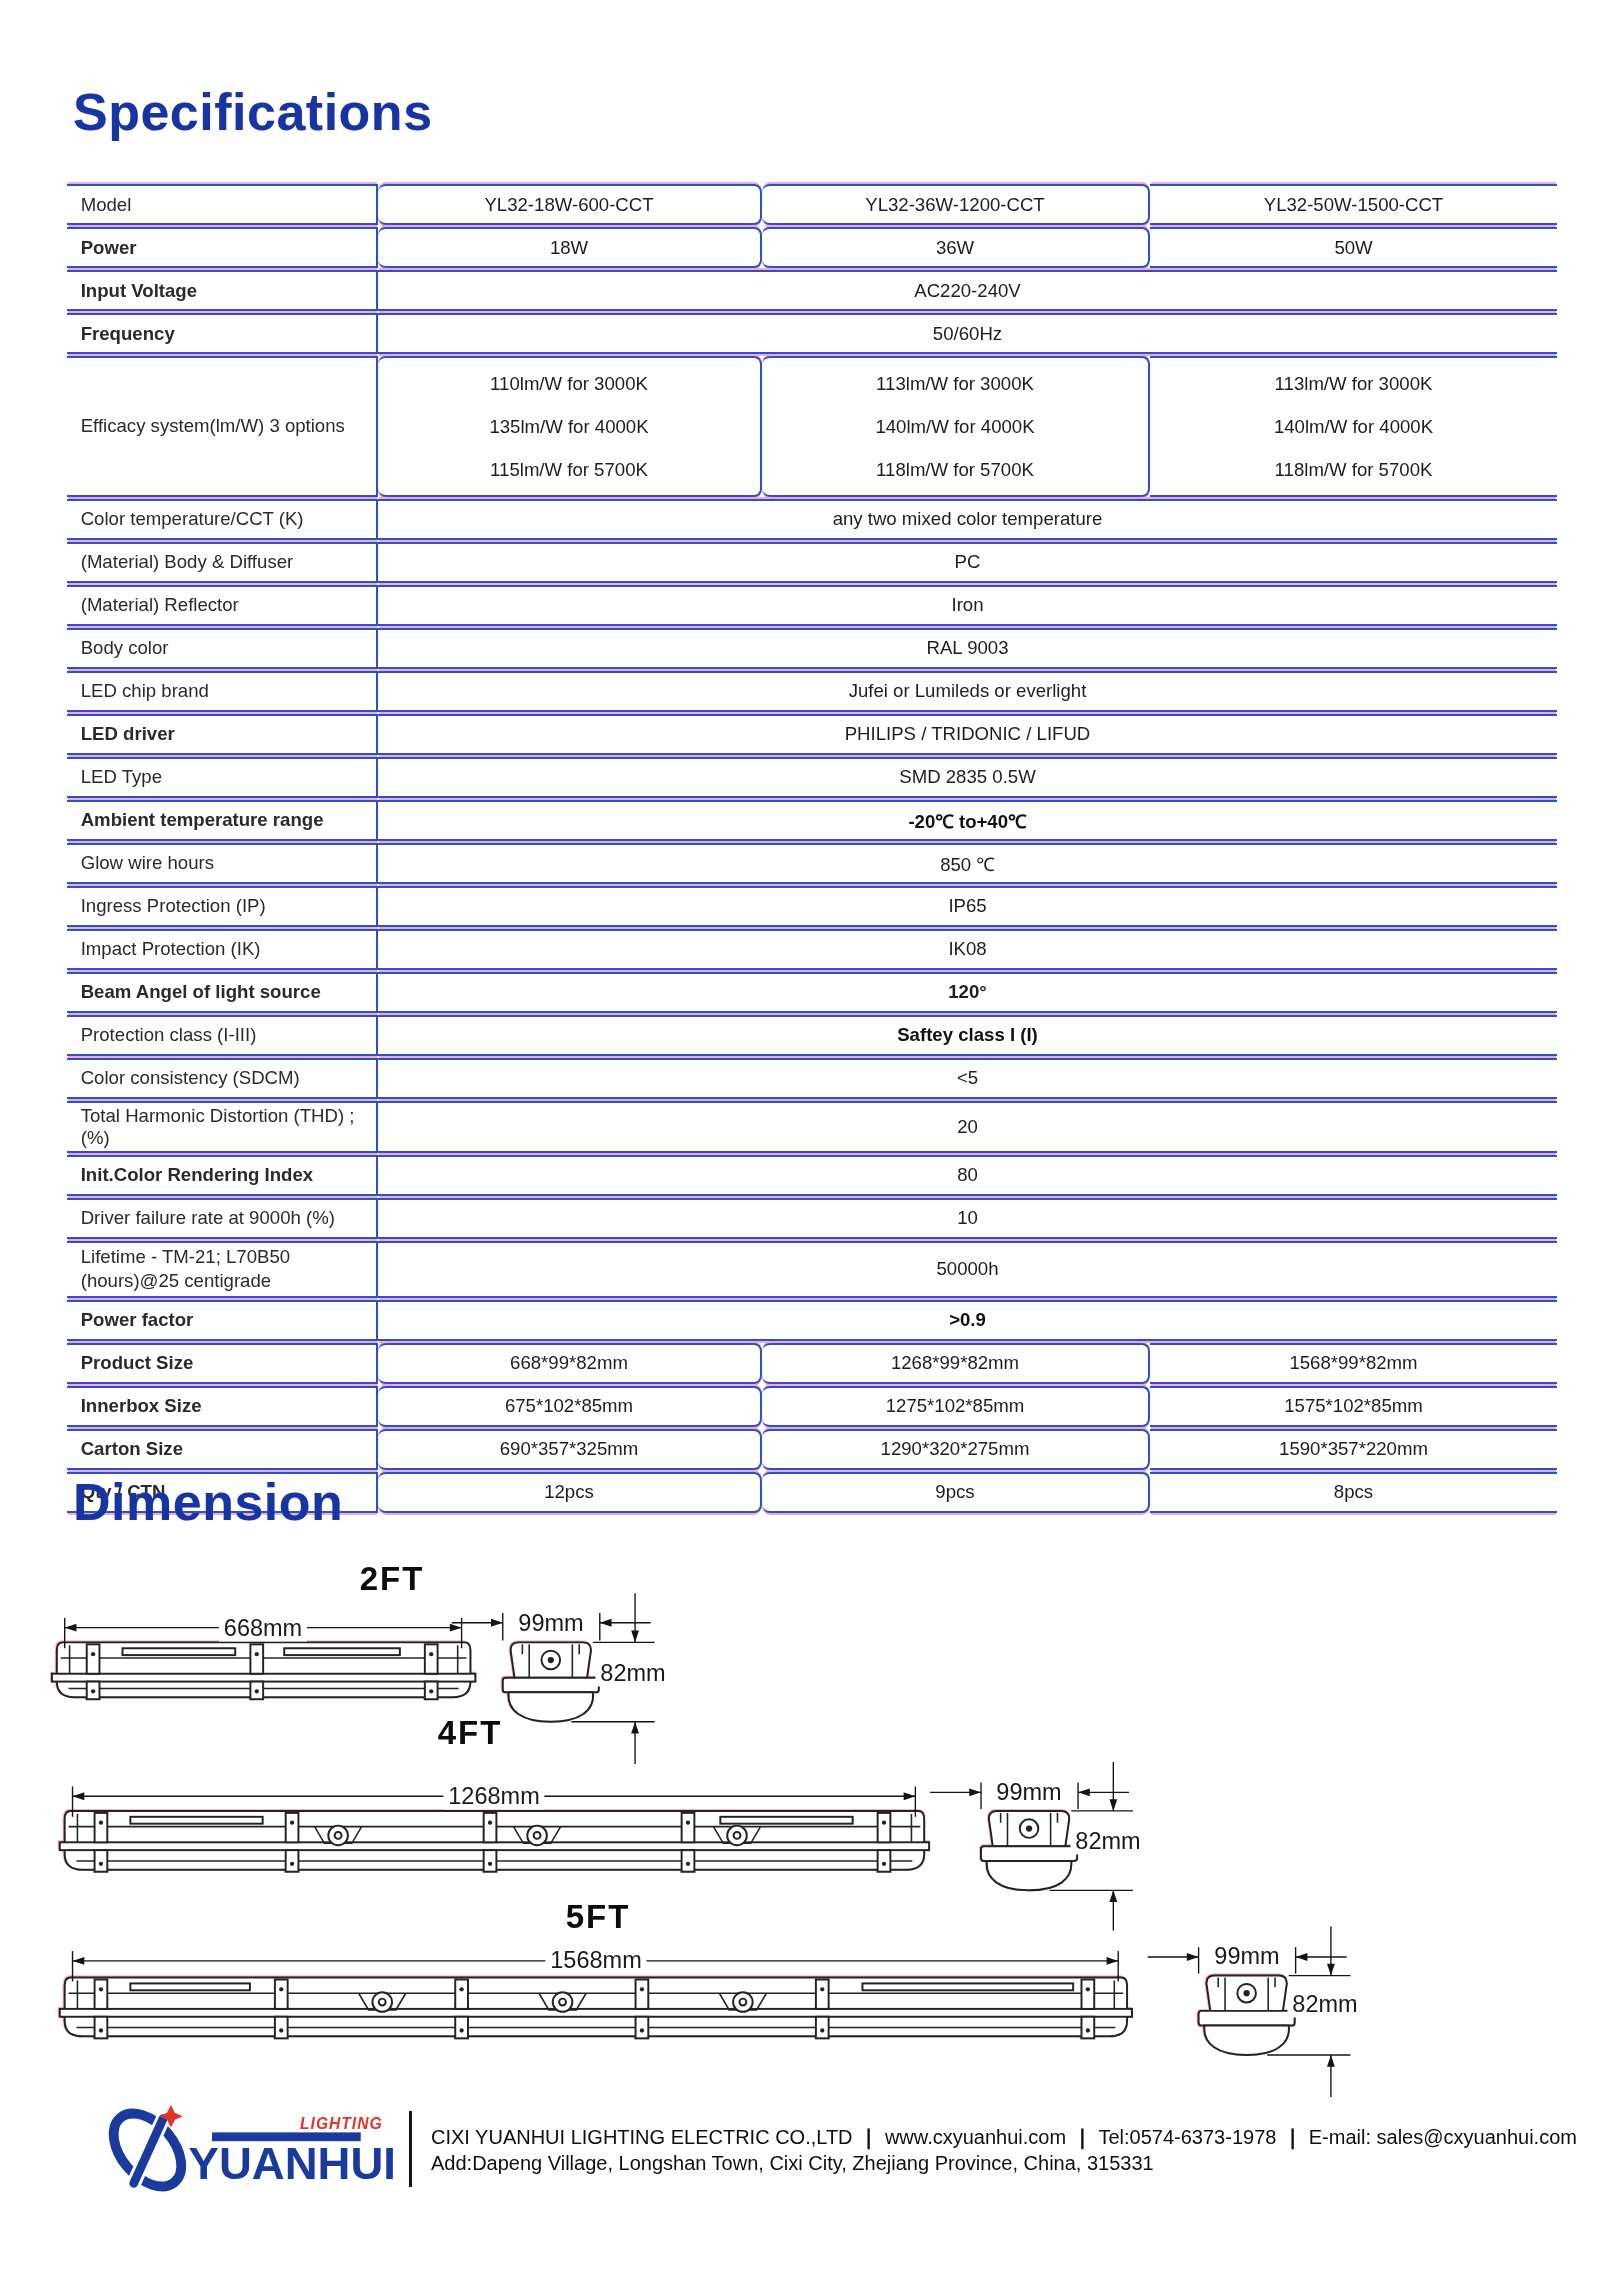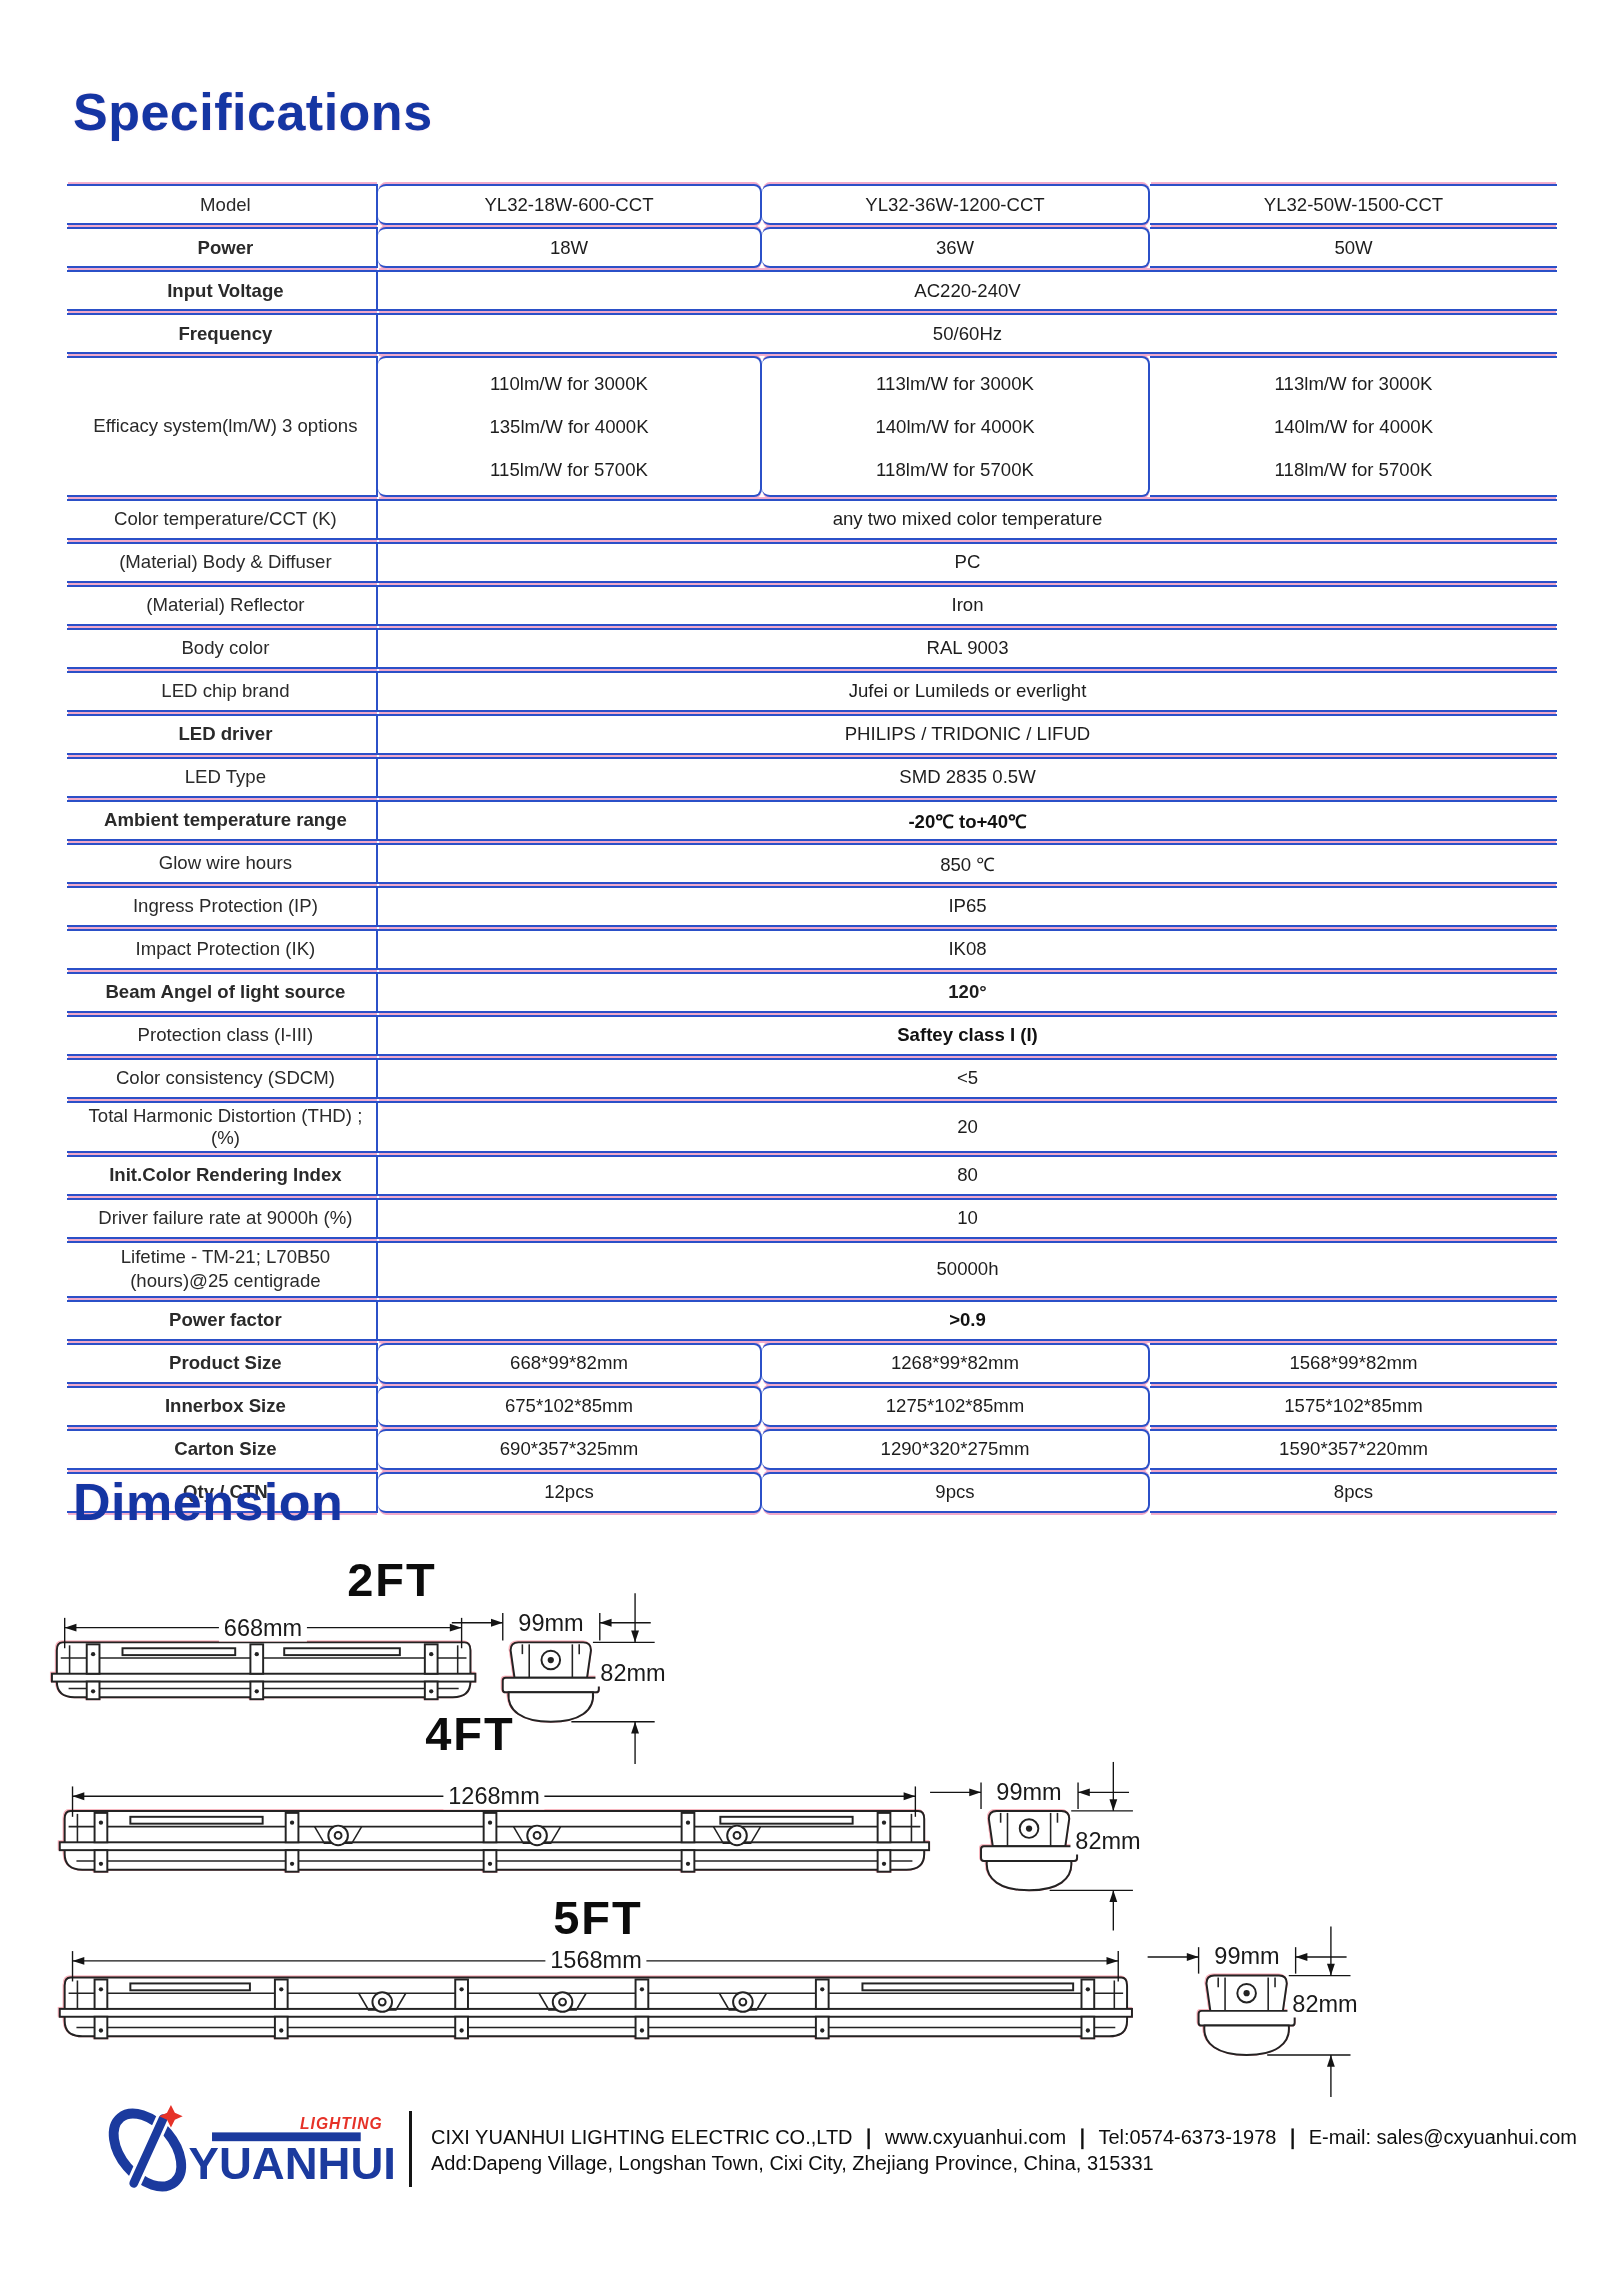--- a/index.html
+++ b/index.html
@@ -25,40 +25,40 @@
   table.spec{
     position:absolute;left:67px;top:182px;width:1490px;
     border-collapse:separate;border-spacing:0 2px;table-layout:fixed;
   }
   table.spec td{
     border-top:2px solid var(--line_blue);
     border-bottom:2px solid var(--line_blue);
     box-shadow:0 2.9px 0 -1px var(--fringe_pink), 0 -2.9px 0 -1px var(--fringe_pink);
     height:33px;font-size:18.6px;background:#fff;vertical-align:middle;
   }
-  td.lab{border-right:2px solid var(--line_blue);padding:2px 5.9px 2px 13.7px;text-align:center;color:#2a2a2a;}
+  td.lab{border-right:2px solid var(--line_blue);padding:2px 5.9px 2px 13.7px;text-align:left;color:#2a2a2a;}
   td.val{text-align:center;padding:2px 3.9px;}
   td.sep{border-right:2px solid var(--line_blue);border-radius:8px;}
   .b{font-weight:700;color:#111;}
   .sm{font-size:14px;}
   .big{font-size:24.5px;font-weight:700;}
   .pre{white-space:pre-line;}
   td.val.pre{line-height:43px;padding:3.9px 0;}
   td.lab.pre{line-height:24.5px;}
 
   #dim-drawing{position:absolute;left:0;top:1558px;width:1621px;height:549px;}
   .shape{fill:#fff;stroke:#232323;stroke-width:2;}
   .ln{stroke:#232323;stroke-width:1.6;}
   .ln2{stroke:#232323;stroke-width:1.6;fill:none;}
   .filldot{fill:#232323;}
   .dim{stroke:#141414;stroke-width:1.4;}
   .fx{filter:drop-shadow(0.6px 0.6px 0.4px rgba(238,90,110,.65)) drop-shadow(-0.6px -0.6px 0.4px rgba(238,90,110,.45));}
 
   .ftlbl{
-    position:absolute;transform:translate(-50%,-50%);font-size:47px;font-weight:800;
+    position:absolute;transform:translate(-50%,-50%);font-size:33px;font-weight:800;
     color:#0c0c0c;letter-spacing:2px;white-space:nowrap;
   }
   .dimlbl{
     position:absolute;transform:translate(-50%,-50%);font-size:23.5px;color:#1a1a1a;
     background:#fff;padding:0 4.9px;white-space:nowrap;
   }
 
   #footer-logo{position:absolute;left:69px;top:2105px;width:333px;height:90px;}
   #footer-bar{position:absolute;left:409px;top:2111px;width:2.9px;height:76px;background:#151515;}
   .footer-line{position:absolute;left:431px;font-size:20px;color:#0e0e0e;white-space:nowrap;}

